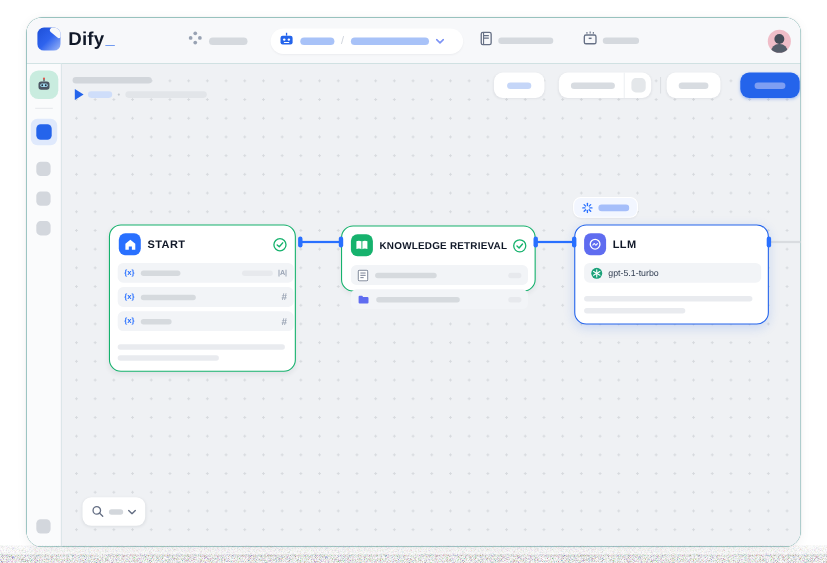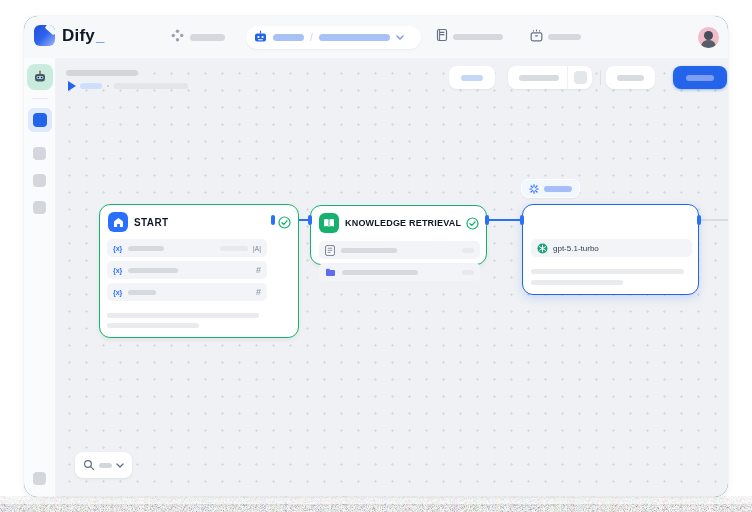--- a/index.html
+++ b/index.html
@@ -251,21 +251,21 @@
 
       <div class="edge" style="left:217px;width:37px"></div>
       <div class="edge" style="left:431px;width:35px"></div>
       <div class="edge edge-gray" style="left:643px;width:29px"></div>
       <div class="handle" style="left:215px"></div>
       <div class="handle" style="left:252px"></div>
       <div class="handle" style="left:429px"></div>
       <div class="handle" style="left:464px"></div>
       <div class="handle" style="left:641px"></div>
 
-      <div class="node node-green" style="left:43px;top:146px;width:200px;height:134px">
+      <div class="node node-green" style="left:43px;top:146px;width:170px;height:134px">
         <div class="nhead">
           <span class="nicon nicon-blue">
             <svg width="11" height="11" viewBox="0 0 11 11">
                 <path d="M5.5 1 L10 4.6 V10 H6.9 V7 H4.1 V10 H1 V4.6 Z" fill="#fff"></path>
               </svg>
           </span>
           <span class="ntitle">START</span>
           <span class="ncheck">
             <svg width="13" height="13" viewBox="0 0 13 13">
                 <circle cx="6.5" cy="6.5" r="5.5" fill="#fff" stroke="#16b26d" stroke-width="1.2"></circle>
@@ -354,20 +354,29 @@
                 <line x1="6.6" y1="6.6" x2="8" y2="8"></line>
                 <line x1="8" y1="2" x2="6.6" y2="3.4"></line>
                 <line x1="3.4" y1="6.6" x2="2" y2="8"></line>
               </g>
             </svg>
         </span>
         <span class="pill"></span>
       </div>
 
       <div class="node node-blue" style="left:466px;top:146px;width:177px;height:91px">
+        <div class="nhead">
+          <span class="nicon nicon-indigo">
+            <svg width="12" height="12" viewBox="0 0 12 12">
+                <circle cx="6" cy="6" r="4.4" fill="none" stroke="#fff" stroke-width="1.2"></circle>
+                <path d="M4 6.8 Q5 4.6 6 6.2 Q7 7.8 8 5.4" fill="none" stroke="#fff" stroke-width="1" stroke-linecap="round"></path>
+              </svg>
+          </span>
+          <span class="ntitle">LLM</span>
+        </div>
         <div class="vrow" style="top:34px;left:8px;width:161px">
           <span style="display:flex">
             <svg width="11" height="11" viewBox="0 0 11 11">
                 <circle cx="5.5" cy="5.5" r="5" fill="#1aa179"></circle>
                 <g stroke="#fff" stroke-width="1" stroke-linecap="round">
                   <line x1="5.5" y1="2.2" x2="5.5" y2="8.8"></line>
                   <line x1="2.6" y1="3.8" x2="8.4" y2="7.2"></line>
                   <line x1="8.4" y1="3.8" x2="2.6" y2="7.2"></line>
                 </g>
               </svg>

